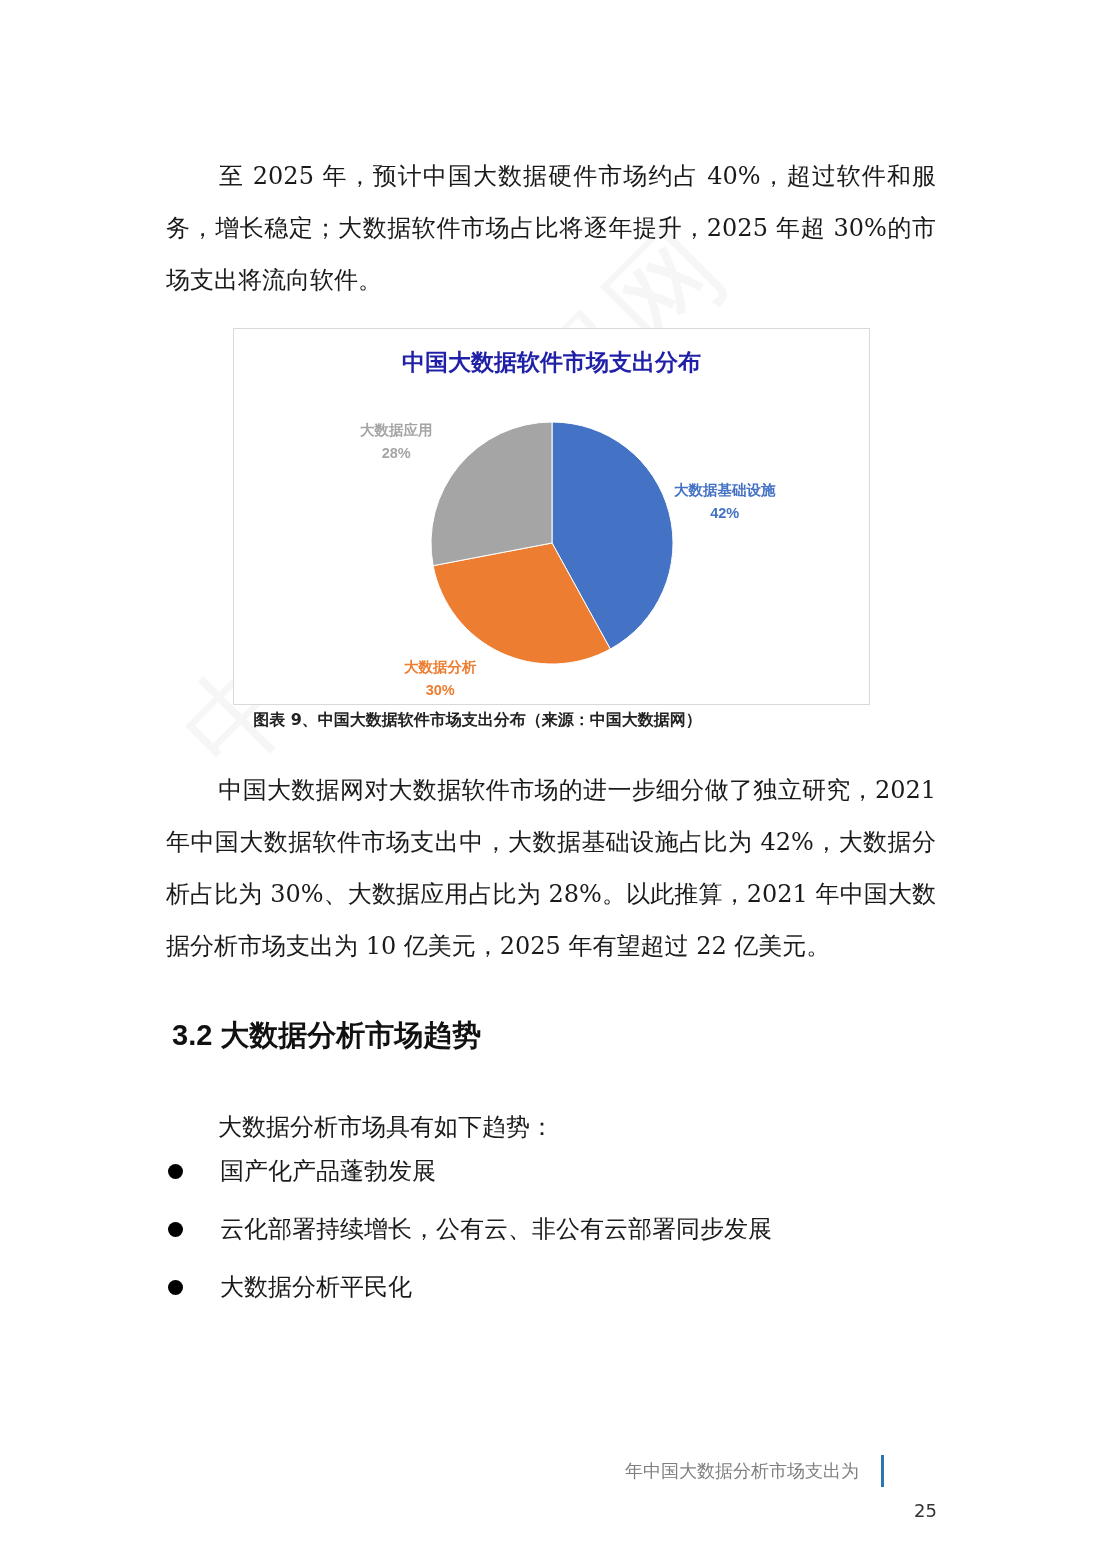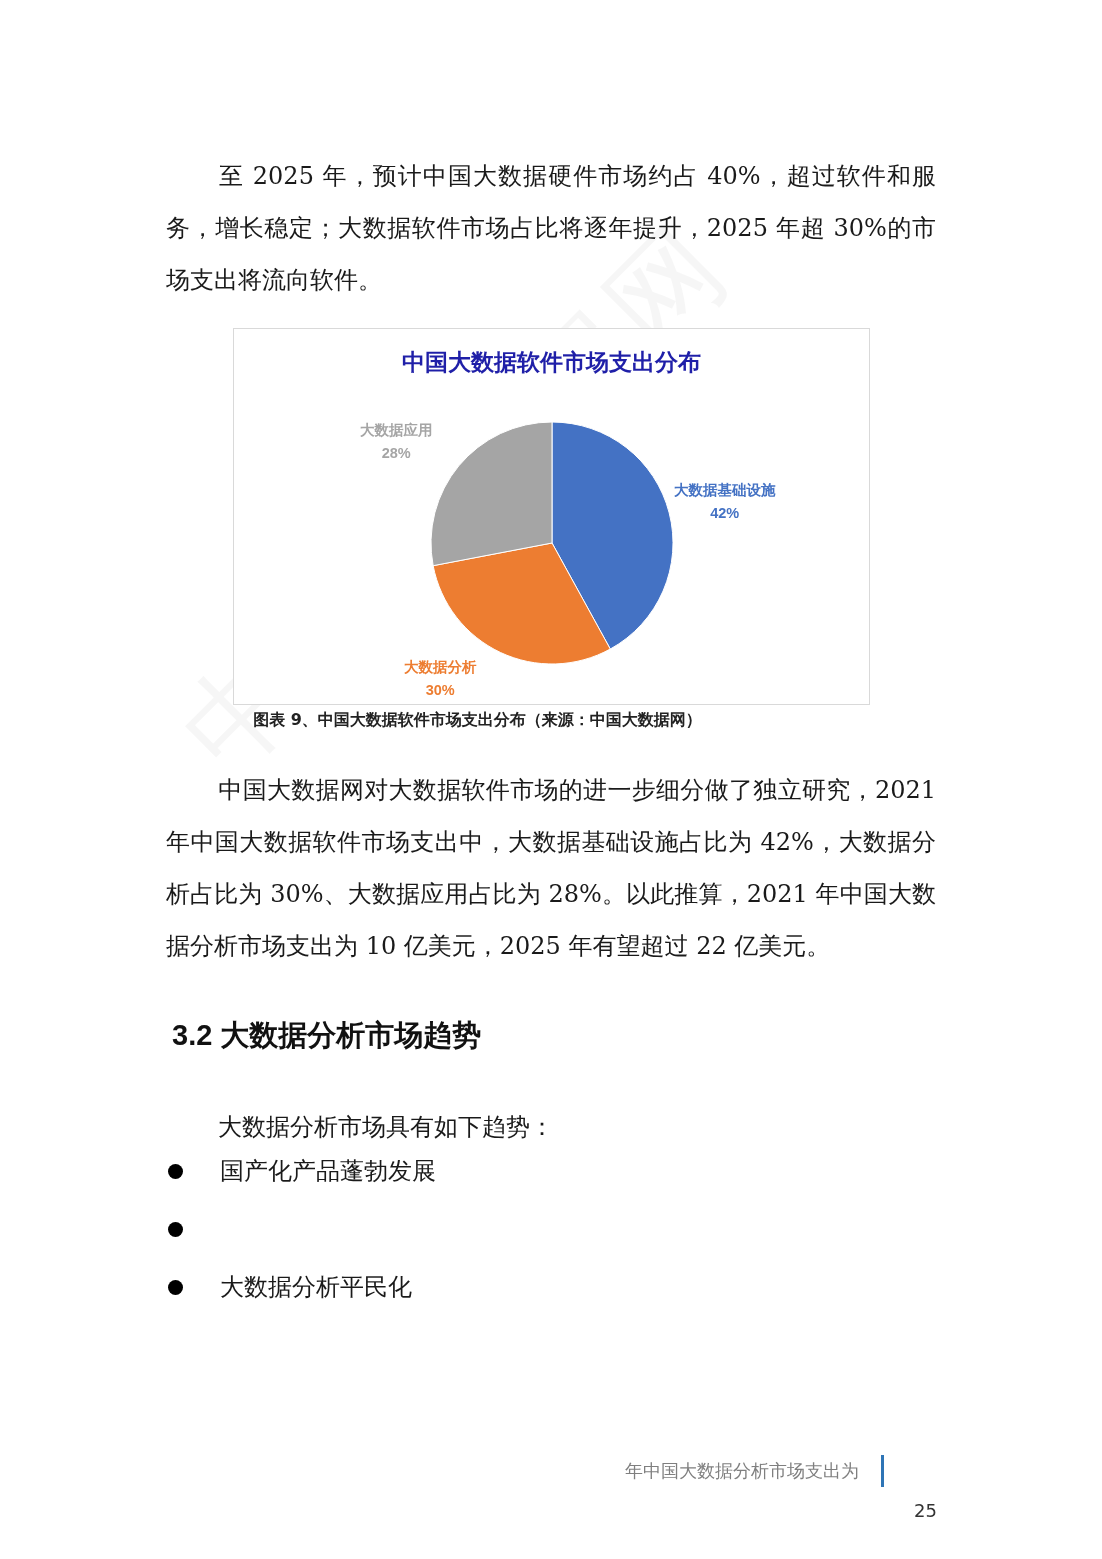--- a/index.html
+++ b/index.html
@@ -67,21 +67,21 @@
 <div class="caption">图表 9、中国大数据软件市场支出分布（来源：中国大数据网）</div>
 
 <p class="para" style="top:748px;"><span class="indent"></span><span>中国大数据网对大数据软件市场的进一步细分做了独立研究，2021 年中国大数据软件市场支出中，大数据基础设施占比为 42%，大数据分析占比为 30%、大数据应用占比为 28%。以此推算，2021 年中国大数据分析市场支出为 10 亿美元，2025 年有望超过 22 亿美元。</span></p>
 
 <h2 class="heading">3.2 大数据分析市场趋势</h2>
 
 <p class="para" style="top:1085px;"><span class="indent"></span><span>大数据分析市场具有如下趋势：</span></p>
 
 <ul class="bullet-list">
   <li class="bullet-item"><span class="bullet-dot"></span><span>国产化产品蓬勃发展</span></li>
-  <li class="bullet-item"><span class="bullet-dot"></span></li>
+  <li class="bullet-item"><span class="bullet-dot"></span><span>云化部署持续增长，公有云、非公有云部署同步发展</span></li>
   <li class="bullet-item"><span class="bullet-dot"></span><span>大数据分析平民化</span></li>
 </ul>
 
 <div class="footer">
   <span class="footer-title">年中国大数据分析市场支出为</span>
   <span class="footer-bar"></span>
   <span class="footer-page">25</span>
 </div>
 
 </body></html>

